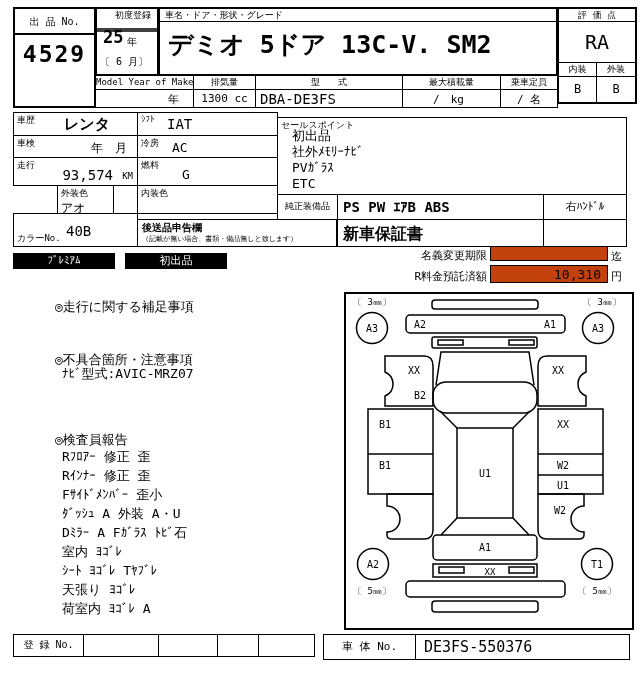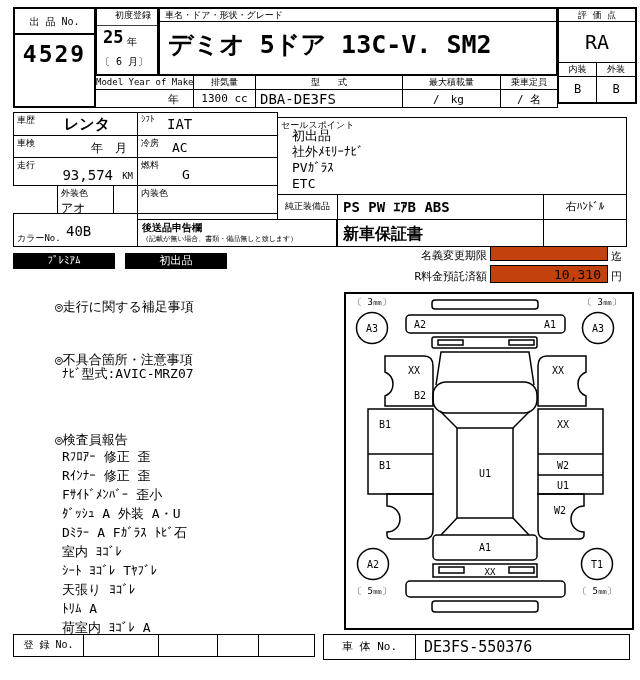--- a/index.html
+++ b/index.html
@@ -22,21 +22,21 @@
 <body>
 
 <div id="screen">
 
   <div class="cell-thick" style="left:13px;top:7px;width:83px;height:101px;">
     <div class="abs" style="left:0;top:0;right:0;height:26px;border-bottom:2px solid #000;line-height:26px;text-align:center;font-size:10px;">出 品 No.</div>
     <div class="abs" style="left:0;top:32px;right:0;text-align:center;font-size:23px;font-weight:bold;letter-spacing:2px;">4529</div>
   </div>
 
   <div class="cell-thick" style="left:95px;top:7px;width:64px;height:69px;">
-    <div class="abs" style="left:0;top:0;right:0;height:17px;border-bottom:1px solid #404040;padding-left:12px;">
+    <div class="abs" style="left:0;top:0;right:0;height:23px;border-bottom:4px solid #404040;padding-left:12px;">
       <div class="hdr" style="line-height:12px;">初度登録</div>
     </div>
     <div class="abs" style="left:6px;top:18px;font-size:17px;font-weight:bold;">25</div>
     <div class="abs" style="left:30px;top:26px;font-size:10px;">年</div>
     <div class="abs" style="left:3px;top:46px;font-size:10px;">〔 6 月〕</div>
   </div>
 
   <div class="cell-thick" style="left:158px;top:7px;width:400px;height:69px;">
     <div class="abs" style="left:0;top:0;right:0;height:13px;border-bottom:1px solid #000;">
       <div class="hdr" style="line-height:12px;text-align:left;padding-left:5px;">車名・ドア・形状・グレード</div>
@@ -178,21 +178,20 @@
   <div class="abs note-line" style="left:55px;top:430px;">◎検査員報告</div>
   <div class="abs" style="left:62px;top:447px;width:270px;">
     <div class="note-line">Rﾌﾛｱｰ 修正 歪</div>
     <div class="note-line">Rｲﾝﾅｰ 修正 歪</div>
     <div class="note-line">Fｻｲﾄﾞﾒﾝﾊﾞｰ 歪小</div>
     <div class="note-line">ﾀﾞｯｼｭ A 外装 A・U</div>
     <div class="note-line">Dﾐﾗｰ A Fｶﾞﾗｽ ﾄﾋﾞ石</div>
     <div class="note-line">室内 ﾖｺﾞﾚ</div>
     <div class="note-line">ｼｰﾄ ﾖｺﾞﾚ Tﾔﾌﾞﾚ</div>
     <div class="note-line">天張り ﾖｺﾞﾚ</div>
-    <div class="note-line">ﾄﾘﾑ A</div>
     <div class="note-line">荷室内 ﾖｺﾞﾚ A</div>
   </div>
 
   <svg class="abs" style="left:344px;top:292px;" width="290" height="338" viewBox="0 0 290 338">
     <rect x="1" y="1" width="288" height="336" fill="none" stroke="#000" stroke-width="2"></rect>
 
     <text x="28" y="13" font-size="9" text-anchor="middle">〔 3㎜〕</text>
     <text x="258" y="13" font-size="9" text-anchor="middle">〔 3㎜〕</text>
     <text x="28" y="302" font-size="9" text-anchor="middle">〔 5㎜〕</text>
     <text x="253" y="302" font-size="9" text-anchor="middle">〔 5㎜〕</text>

